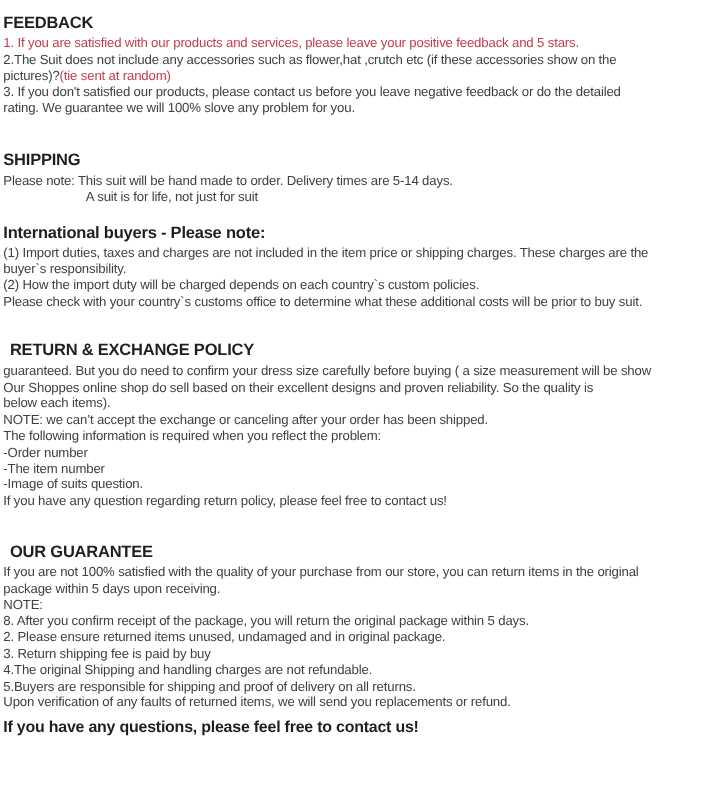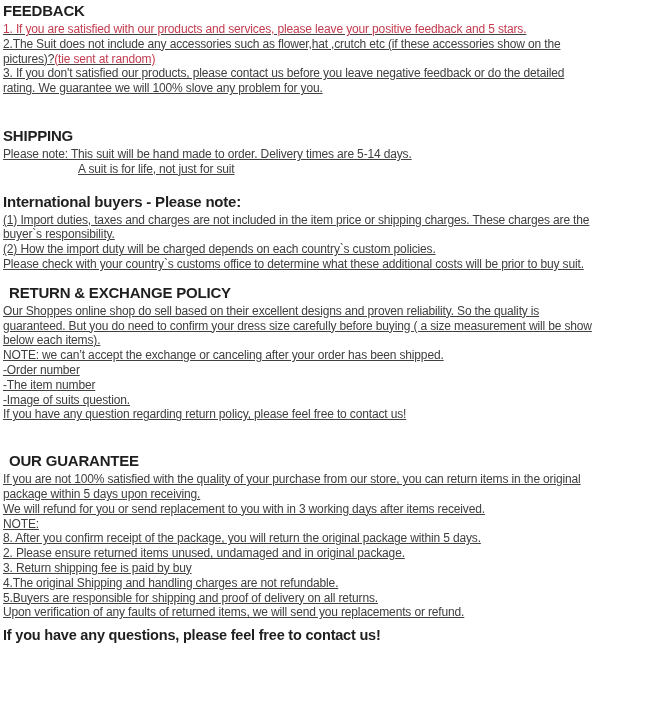--- a/index.html
+++ b/index.html
@@ -7,41 +7,41 @@
     --body:#404040;
     --red:#c23b4e;
     --bg:#ffffff;
   }
   html,body{margin:0;padding:0;}
   body{
     width:645px;height:715px;overflow:hidden;
     background:var(--bg);
     font-family:"Liberation Sans", sans-serif;
   }
-  .page{padding:2px 4px 0 3px;}
+  .page{padding:12px 4px 0 3px;}
   .section-heading{
     margin:0 0 3px 0;
     font-size:15px;line-height:17px;font-weight:700;
     color:var(--heading);letter-spacing:-0.2px;
     white-space:nowrap;
   }
   .section-heading.indent-sm{padding-left:6px;}
   .section-body{margin:0;}
   .line{
     margin:0;
     font-size:12px;line-height:14.8px;
     color:var(--body);letter-spacing:-0.15px;
-    white-space:nowrap;overflow:hidden;text-decoration:underline;
+    white-space:nowrap;overflow:hidden;
   }
   .line.indent{padding-left:75px;}
   .seg.red{color:var(--red);}
   #sec-feedback{margin-top:0;}
   #sec-shipping{margin-top:31px;}
   #sec-international{margin-top:16px;}
-  #sec-return{margin-top:12px;}
+  #sec-return{margin-top:28px;}
   #sec-guarantee{margin-top:30px;}
   .footer-note{
     margin:6px 0 0 0;
     font-size:14.5px;line-height:18px;font-weight:700;
     color:var(--heading);letter-spacing:-0.2px;
     white-space:nowrap;
   }
 </style>
 </head>
 <body>
@@ -73,37 +73,37 @@
         <p class="line"><span class="seg">(1) Import duties, taxes and charges are not included in the item price or shipping charges. These charges are the</span></p>
         <p class="line"><span class="seg">buyer`s responsibility.</span></p>
         <p class="line"><span class="seg">(2) How the import duty will be charged depends on each country`s custom policies.</span></p>
         <p class="line"><span class="seg">Please check with your country`s customs office to determine what these additional costs will be prior to buy suit.</span></p>
       </div>
   </section>
 
   <section id="sec-return" class="policy-section">
     <h2 class="section-heading indent-sm">RETURN &amp; EXCHANGE POLICY</h2>
     <div class="section-body">
+        <p class="line"><span class="seg">guaranteed. But you do need to confirm your dress size carefully before buying ( a size measurement will be show</span></p>
         <p class="line"><span class="seg">Our Shoppes online shop do sell based on their excellent designs and proven reliability. So the quality is</span></p>
-        <p class="line"><span class="seg">guaranteed. But you do need to confirm your dress size carefully before buying ( a size measurement will be show</span></p>
         <p class="line"><span class="seg">below each items).</span></p>
         <p class="line"><span class="seg">NOTE: we can’t accept the exchange or canceling after your order has been shipped.</span></p>
+        <p class="line"><span class="seg">The following information is required when you reflect the problem:</span></p>
         <p class="line"><span class="seg">-Order number</span></p>
         <p class="line"><span class="seg">-The item number</span></p>
         <p class="line"><span class="seg">-Image of suits question.</span></p>
         <p class="line"><span class="seg">If you have any question regarding return policy, please feel free to contact us!</span></p>
       </div>
   </section>
 
   <section id="sec-guarantee" class="policy-section">
     <h2 class="section-heading indent-sm">OUR GUARANTEE</h2>
     <div class="section-body">
         <p class="line"><span class="seg">If you are not 100% satisfied with the quality of your purchase from our store, you can return items in the original</span></p>
         <p class="line"><span class="seg">package within 5 days upon receiving.</span></p>
-        <p class="line"><span class="seg">We will refund for you or send replacement to you with in 3 working days after items received.</span></p>
         <p class="line"><span class="seg">NOTE:</span></p>
         <p class="line"><span class="seg">8. After you confirm receipt of the package, you will return the original package within 5 days.</span></p>
         <p class="line"><span class="seg">2. Please ensure returned items unused, undamaged and in original package.</span></p>
         <p class="line"><span class="seg">3. Return shipping fee is paid by buy</span></p>
         <p class="line"><span class="seg">4.The original Shipping and handling charges are not refundable.</span></p>
         <p class="line"><span class="seg">5.Buyers are responsible for shipping and proof of delivery on all returns.</span></p>
         <p class="line"><span class="seg">Upon verification of any faults of returned items, we will send you replacements or refund.</span></p>
       </div>
   </section>
 

